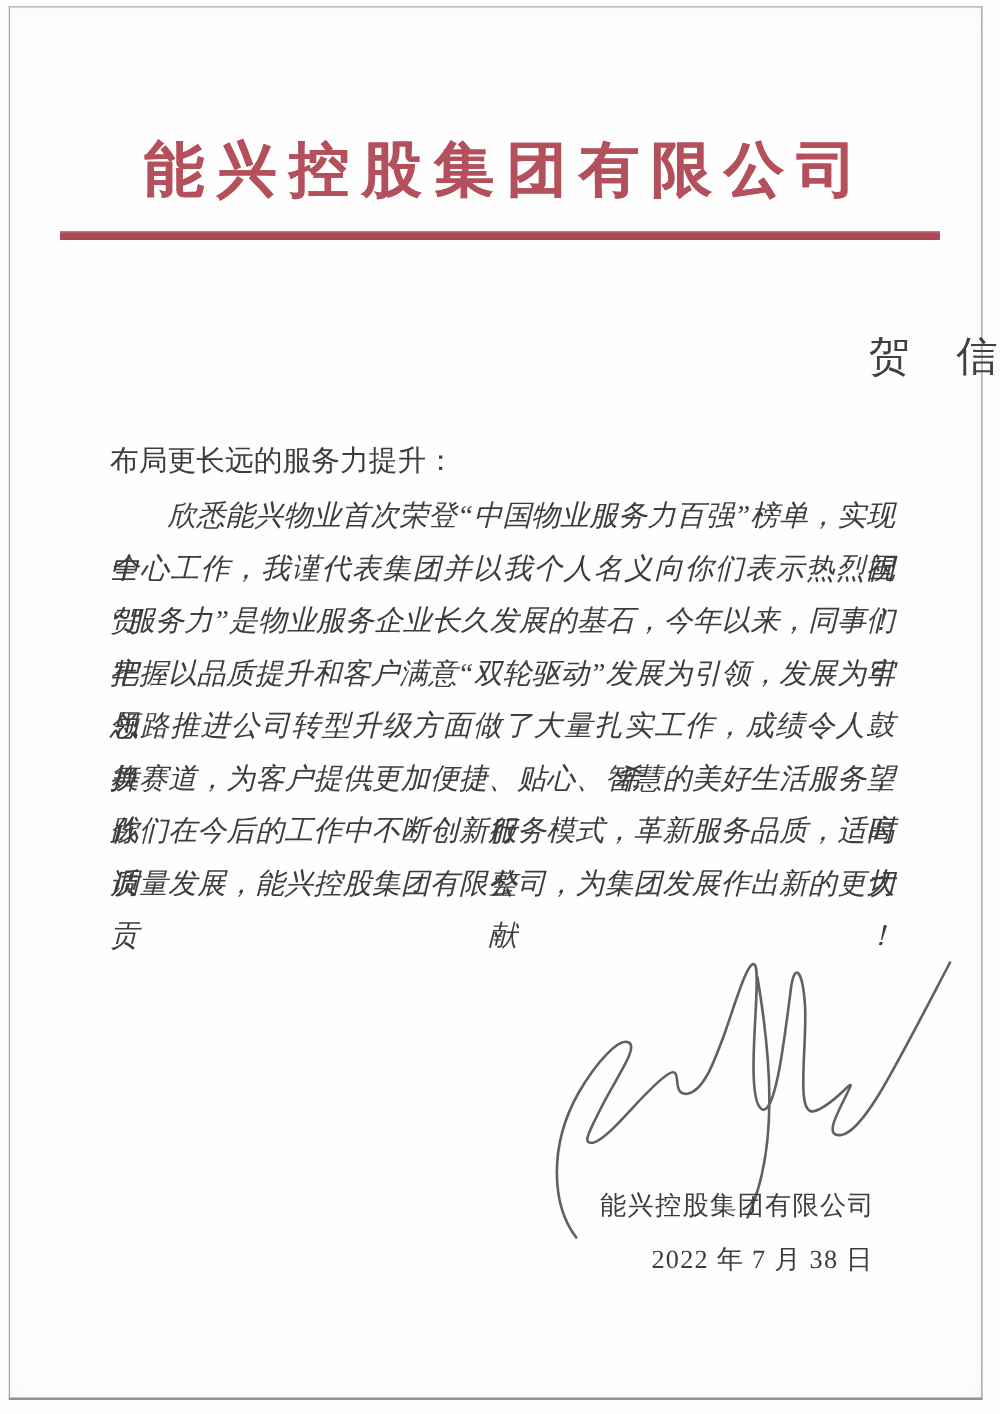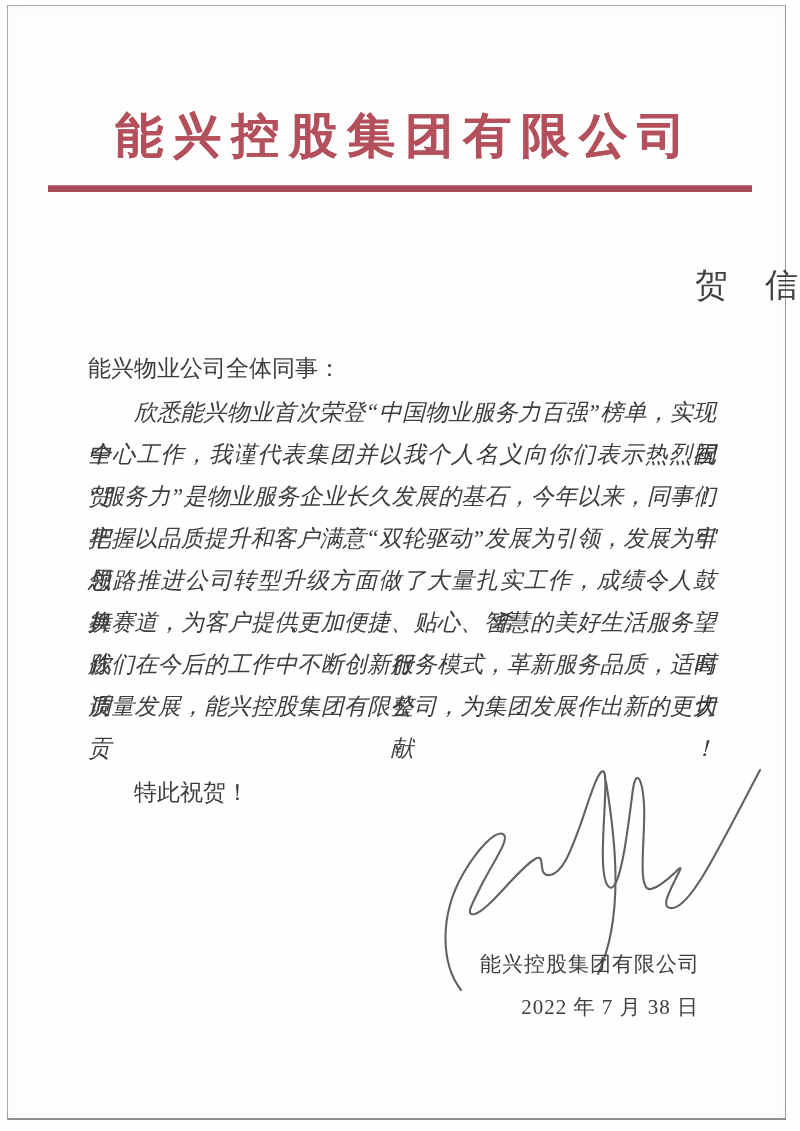--- a/index.html
+++ b/index.html
@@ -114,34 +114,33 @@
 <div class="canvas">
 
   <div class="scan-frame"></div>
 
   <div class="letterhead">能兴控股集团有限公司</div>
 
   <div class="red-rule"></div>
 
   <div class="doc-title">贺　信</div>
 
-  <div class="salutation">能兴物业公司全体同事：</div>
+  <div class="salutation">布局更长远的服务力提升：</div>
 
   <div class="body-block">
     <div class="body-line first">欣悉能兴物业首次荣登“中国物业服务力百强”榜单，实现全国</div>
     <div class="body-line">中心工作，我谨代表集团并以我个人名义向你们表示热烈祝贺！</div>
     <div class="body-line">“服务力”是物业服务企业长久发展的基石，今年以来，同事们牢牢</div>
     <div class="body-line">把握以品质提升和客户满意“双轮驱动”发展为引领，发展为引领</div>
     <div class="body-line">思路推进公司转型升级方面做了大量扎实工作，成绩令人鼓舞。希望</div>
     <div class="body-line">换赛道，为客户提供更加便捷、贴心、智慧的美好生活服务，践行高</div>
     <div class="body-line">你们在今后的工作中不断创新服务模式，革新服务品质，适时调整切</div>
     <div class="body-line">质量发展，能兴控股集团有限公司，为集团发展作出新的更大贡献！</div>
   </div>
 
-  <div class="closing-line">特此祝贺！</div>
 
   <svg class="signature-svg" viewBox="0 0 354 238" xmlns="http://www.w3.org/2000/svg">
     <g fill="none" stroke="#4c4c50" stroke-width="2.1" stroke-linecap="round" opacity="0.88">
       <path d="M 38 232
                C 18 206, 16 158, 40 116
                C 54 92, 72 72, 80 76
                C 88 80, 70 104, 58 128
                C 48 148, 42 158, 52 156
                C 66 152, 94 112, 112 101
                C 124 94, 113 119, 127 117

